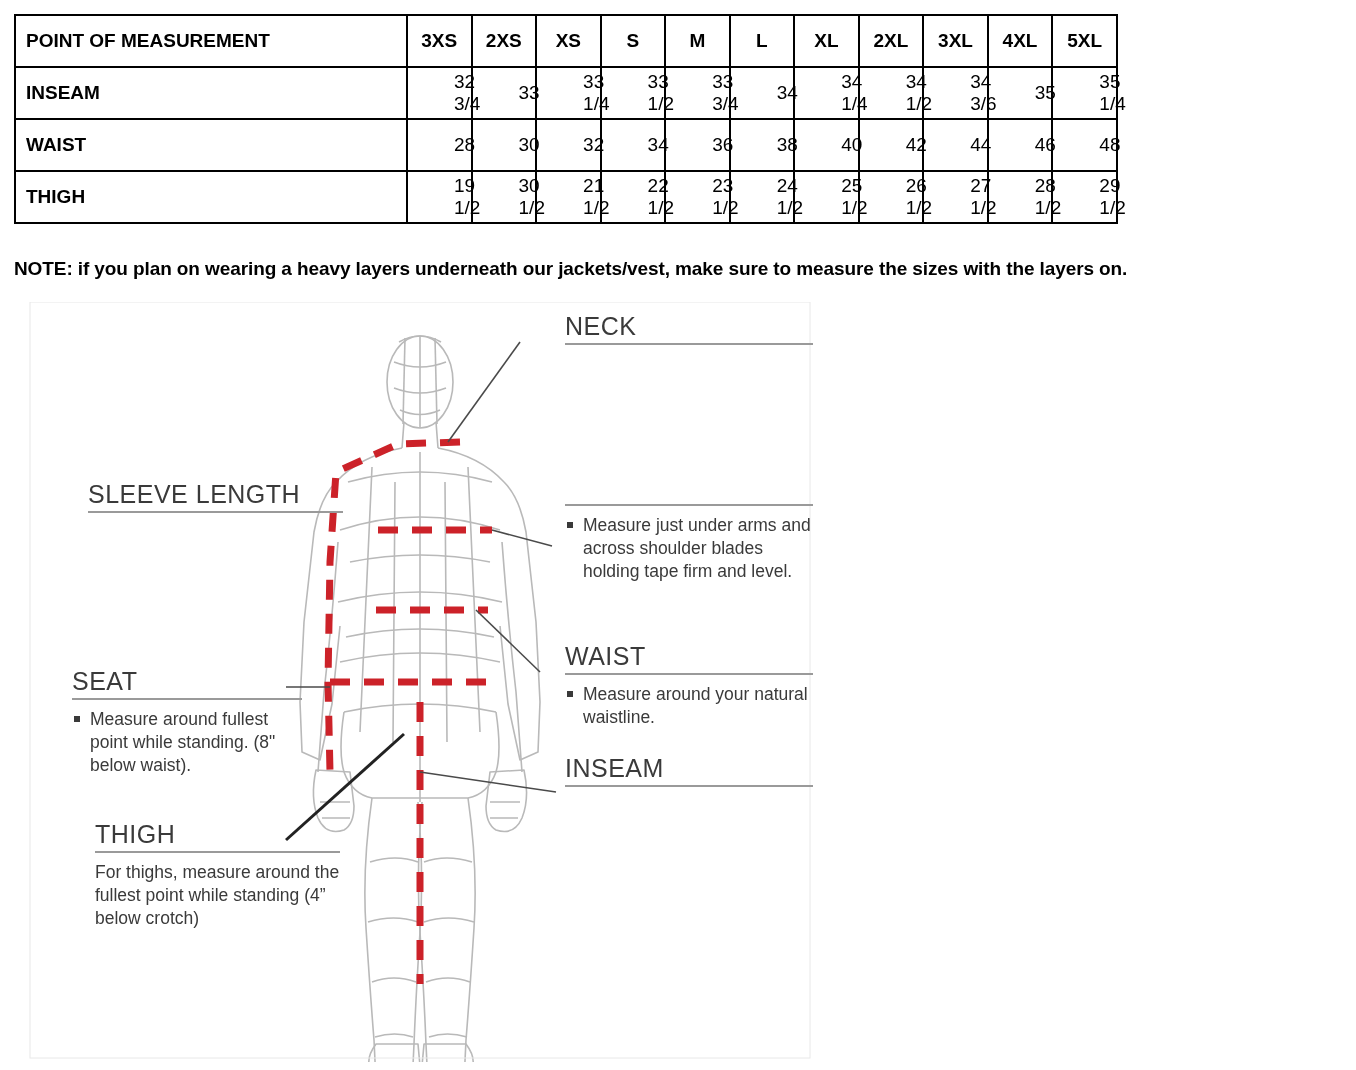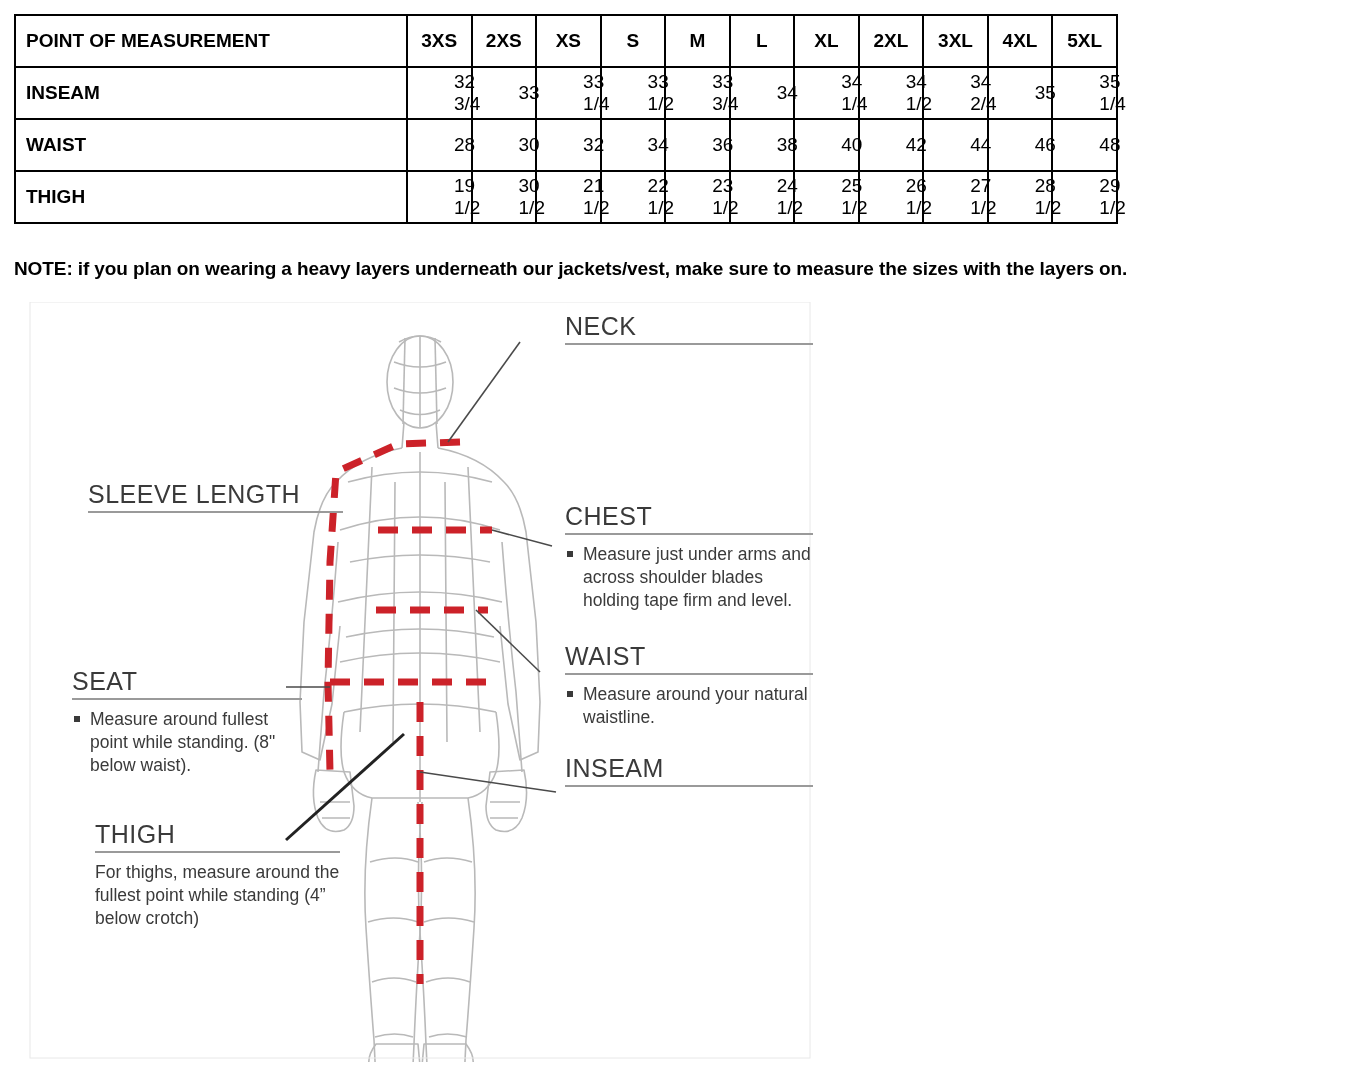--- a/index.html
+++ b/index.html
@@ -134,21 +134,21 @@
       <tr>
         <td class="row-head">INSEAM</td>
         <td class="val">32 3/4</td>
         <td class="val">33</td>
         <td class="val">33 1/4</td>
         <td class="val">33 1/2</td>
         <td class="val">33 3/4</td>
         <td class="val">34</td>
         <td class="val">34 1/4</td>
         <td class="val">34 1/2</td>
-        <td class="val">34 2/4</td>
+        <td class="val">34 3/6</td>
         <td class="val">35</td>
         <td class="val">35 1/4</td>
       </tr>
       <tr>
         <td class="row-head">WAIST</td>
         <td class="val">28</td>
         <td class="val">30</td>
         <td class="val">32</td>
         <td class="val">34</td>
         <td class="val">36</td>
@@ -261,21 +261,20 @@
 
     <rect x="30" y="0" width="780" height="756" fill="none" stroke="#e8e8e8" stroke-width="1"></rect>
   </svg>
 
   <div class="callout right-side" style="left:565px; top:10px; width:248px;">
     <div class="c-title">NECK</div>
     <div class="c-rule"></div>
   </div>
 
   <div class="callout right-side" style="left:565px; top:200px; width:248px;">
-    <div class="c-title">CHEST</div>
     <div class="c-rule"></div>
     <div class="c-body">Measure just under arms and across shoulder blades holding tape firm and level.</div>
   </div>
 
   <div class="callout right-side" style="left:565px; top:340px; width:248px;">
     <div class="c-title">WAIST</div>
     <div class="c-rule"></div>
     <div class="c-body">Measure around your natural waistline.</div>
   </div>
 

